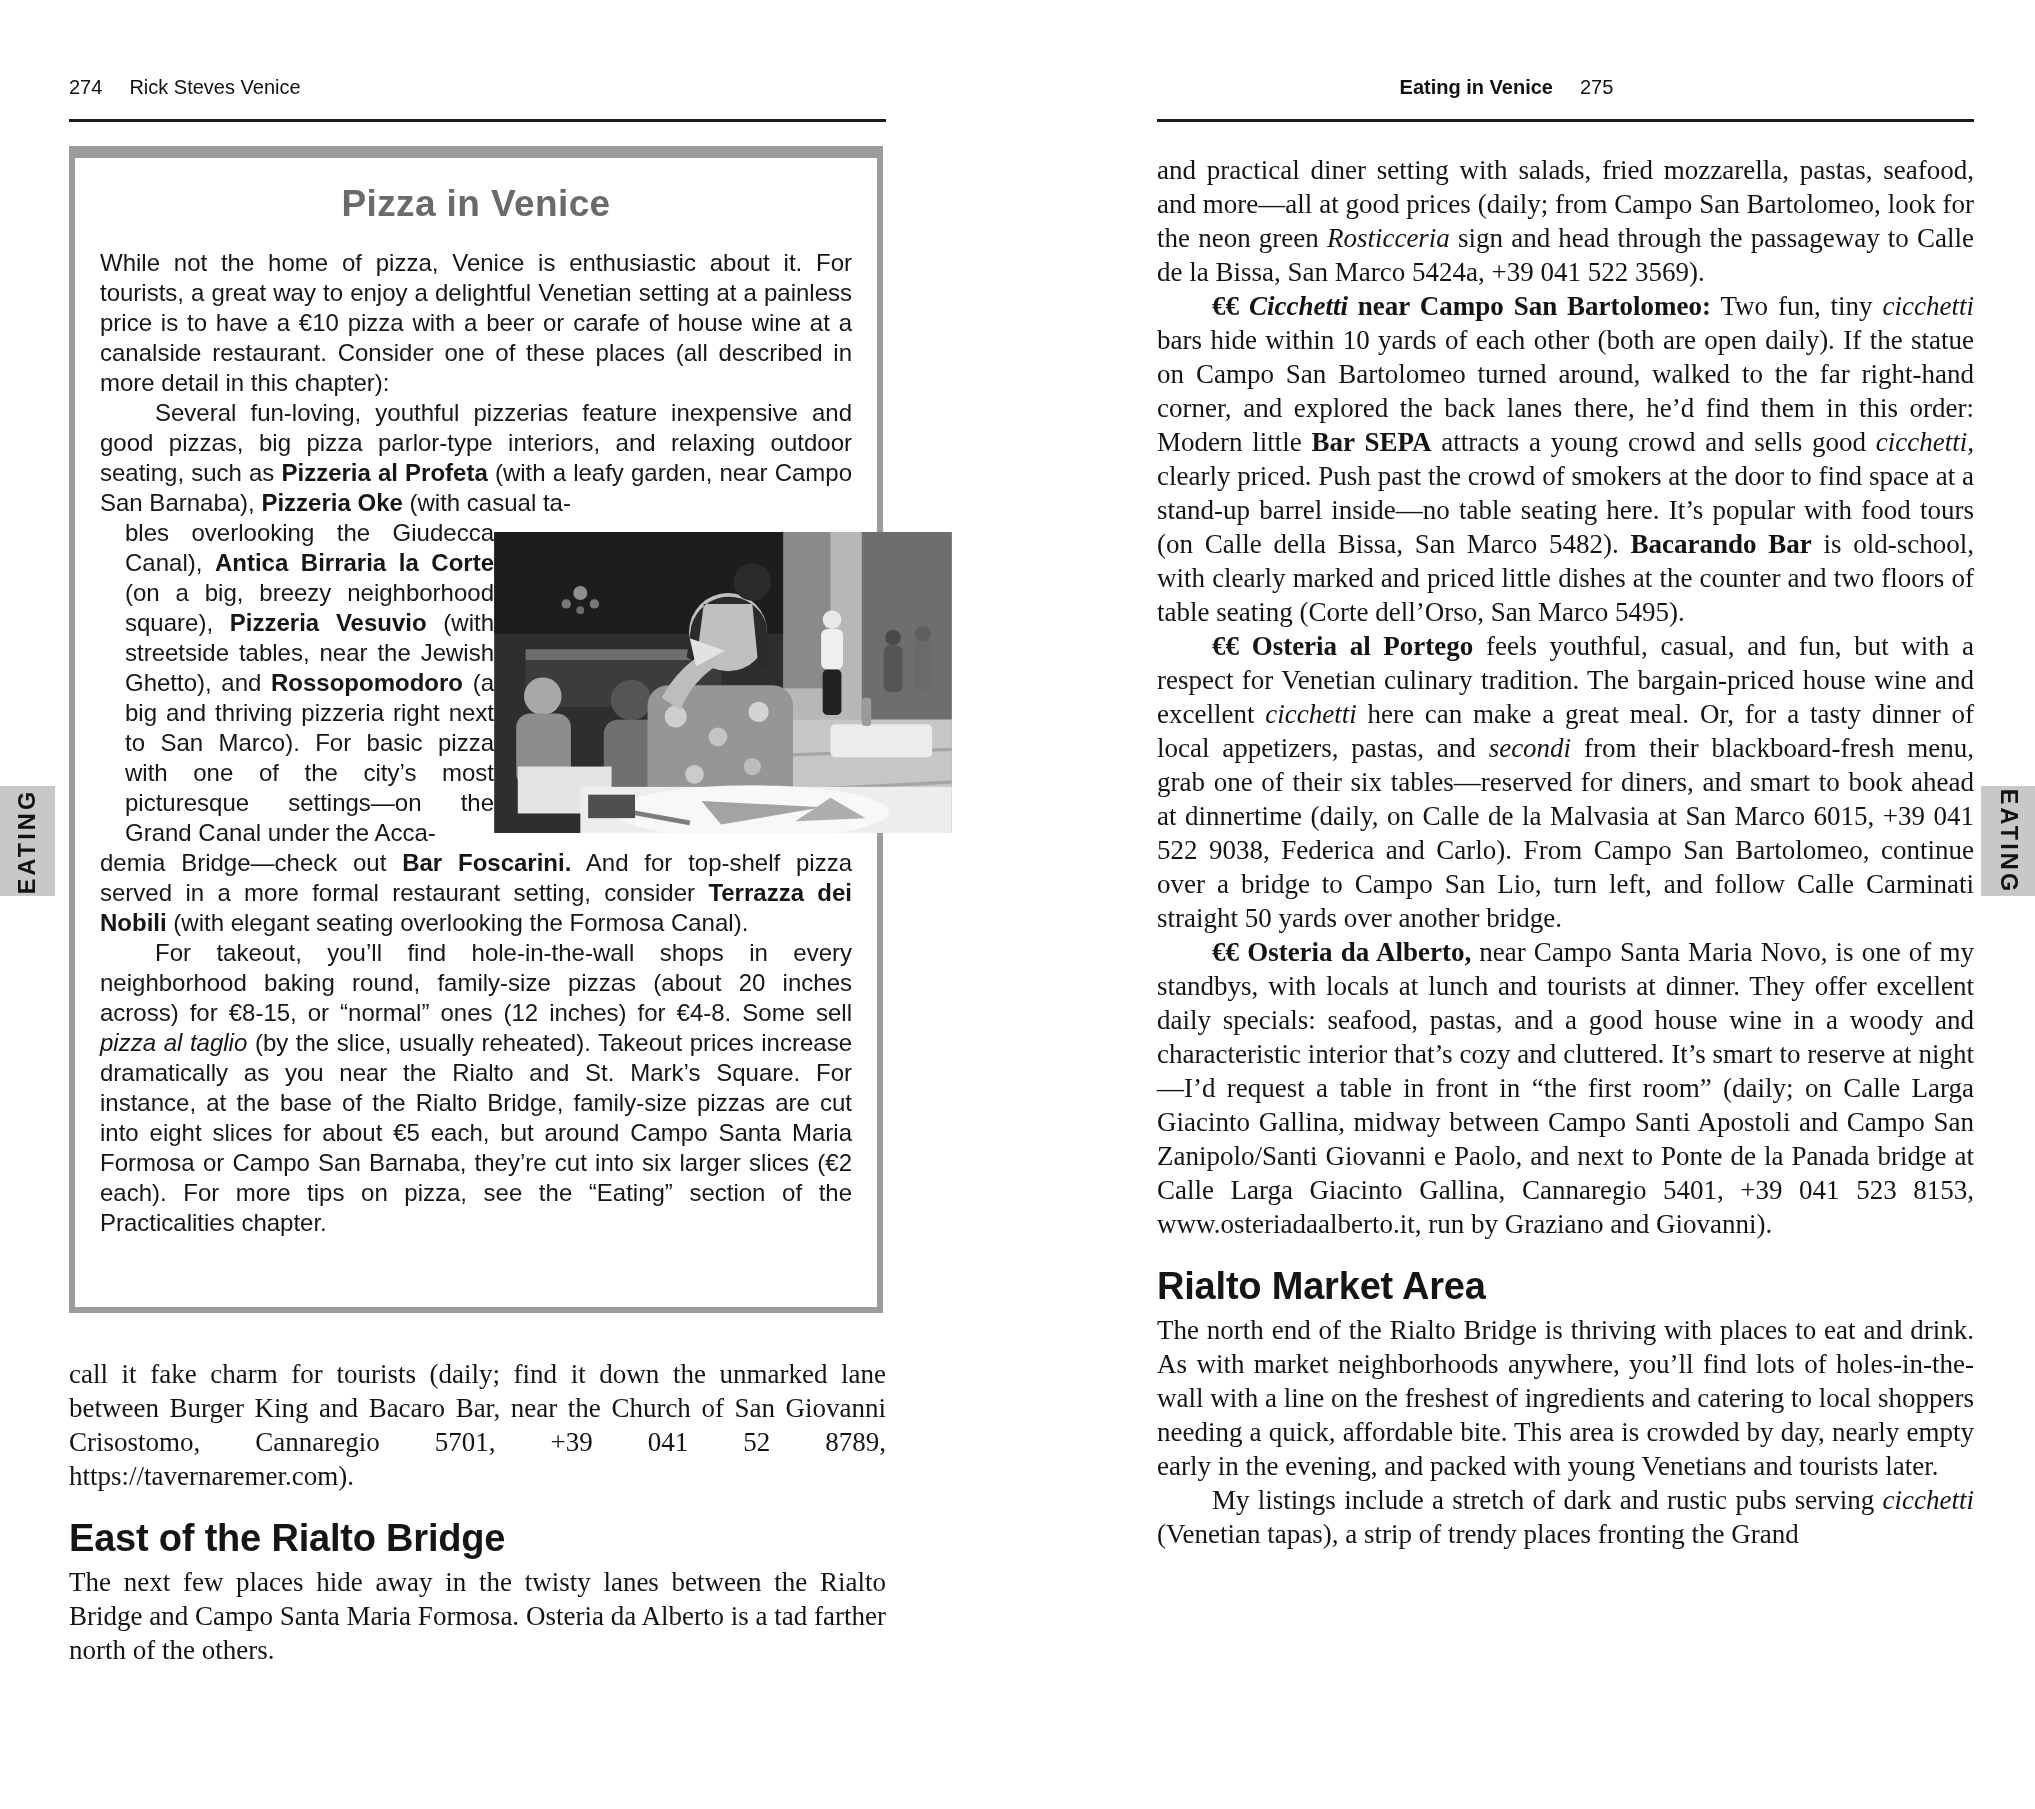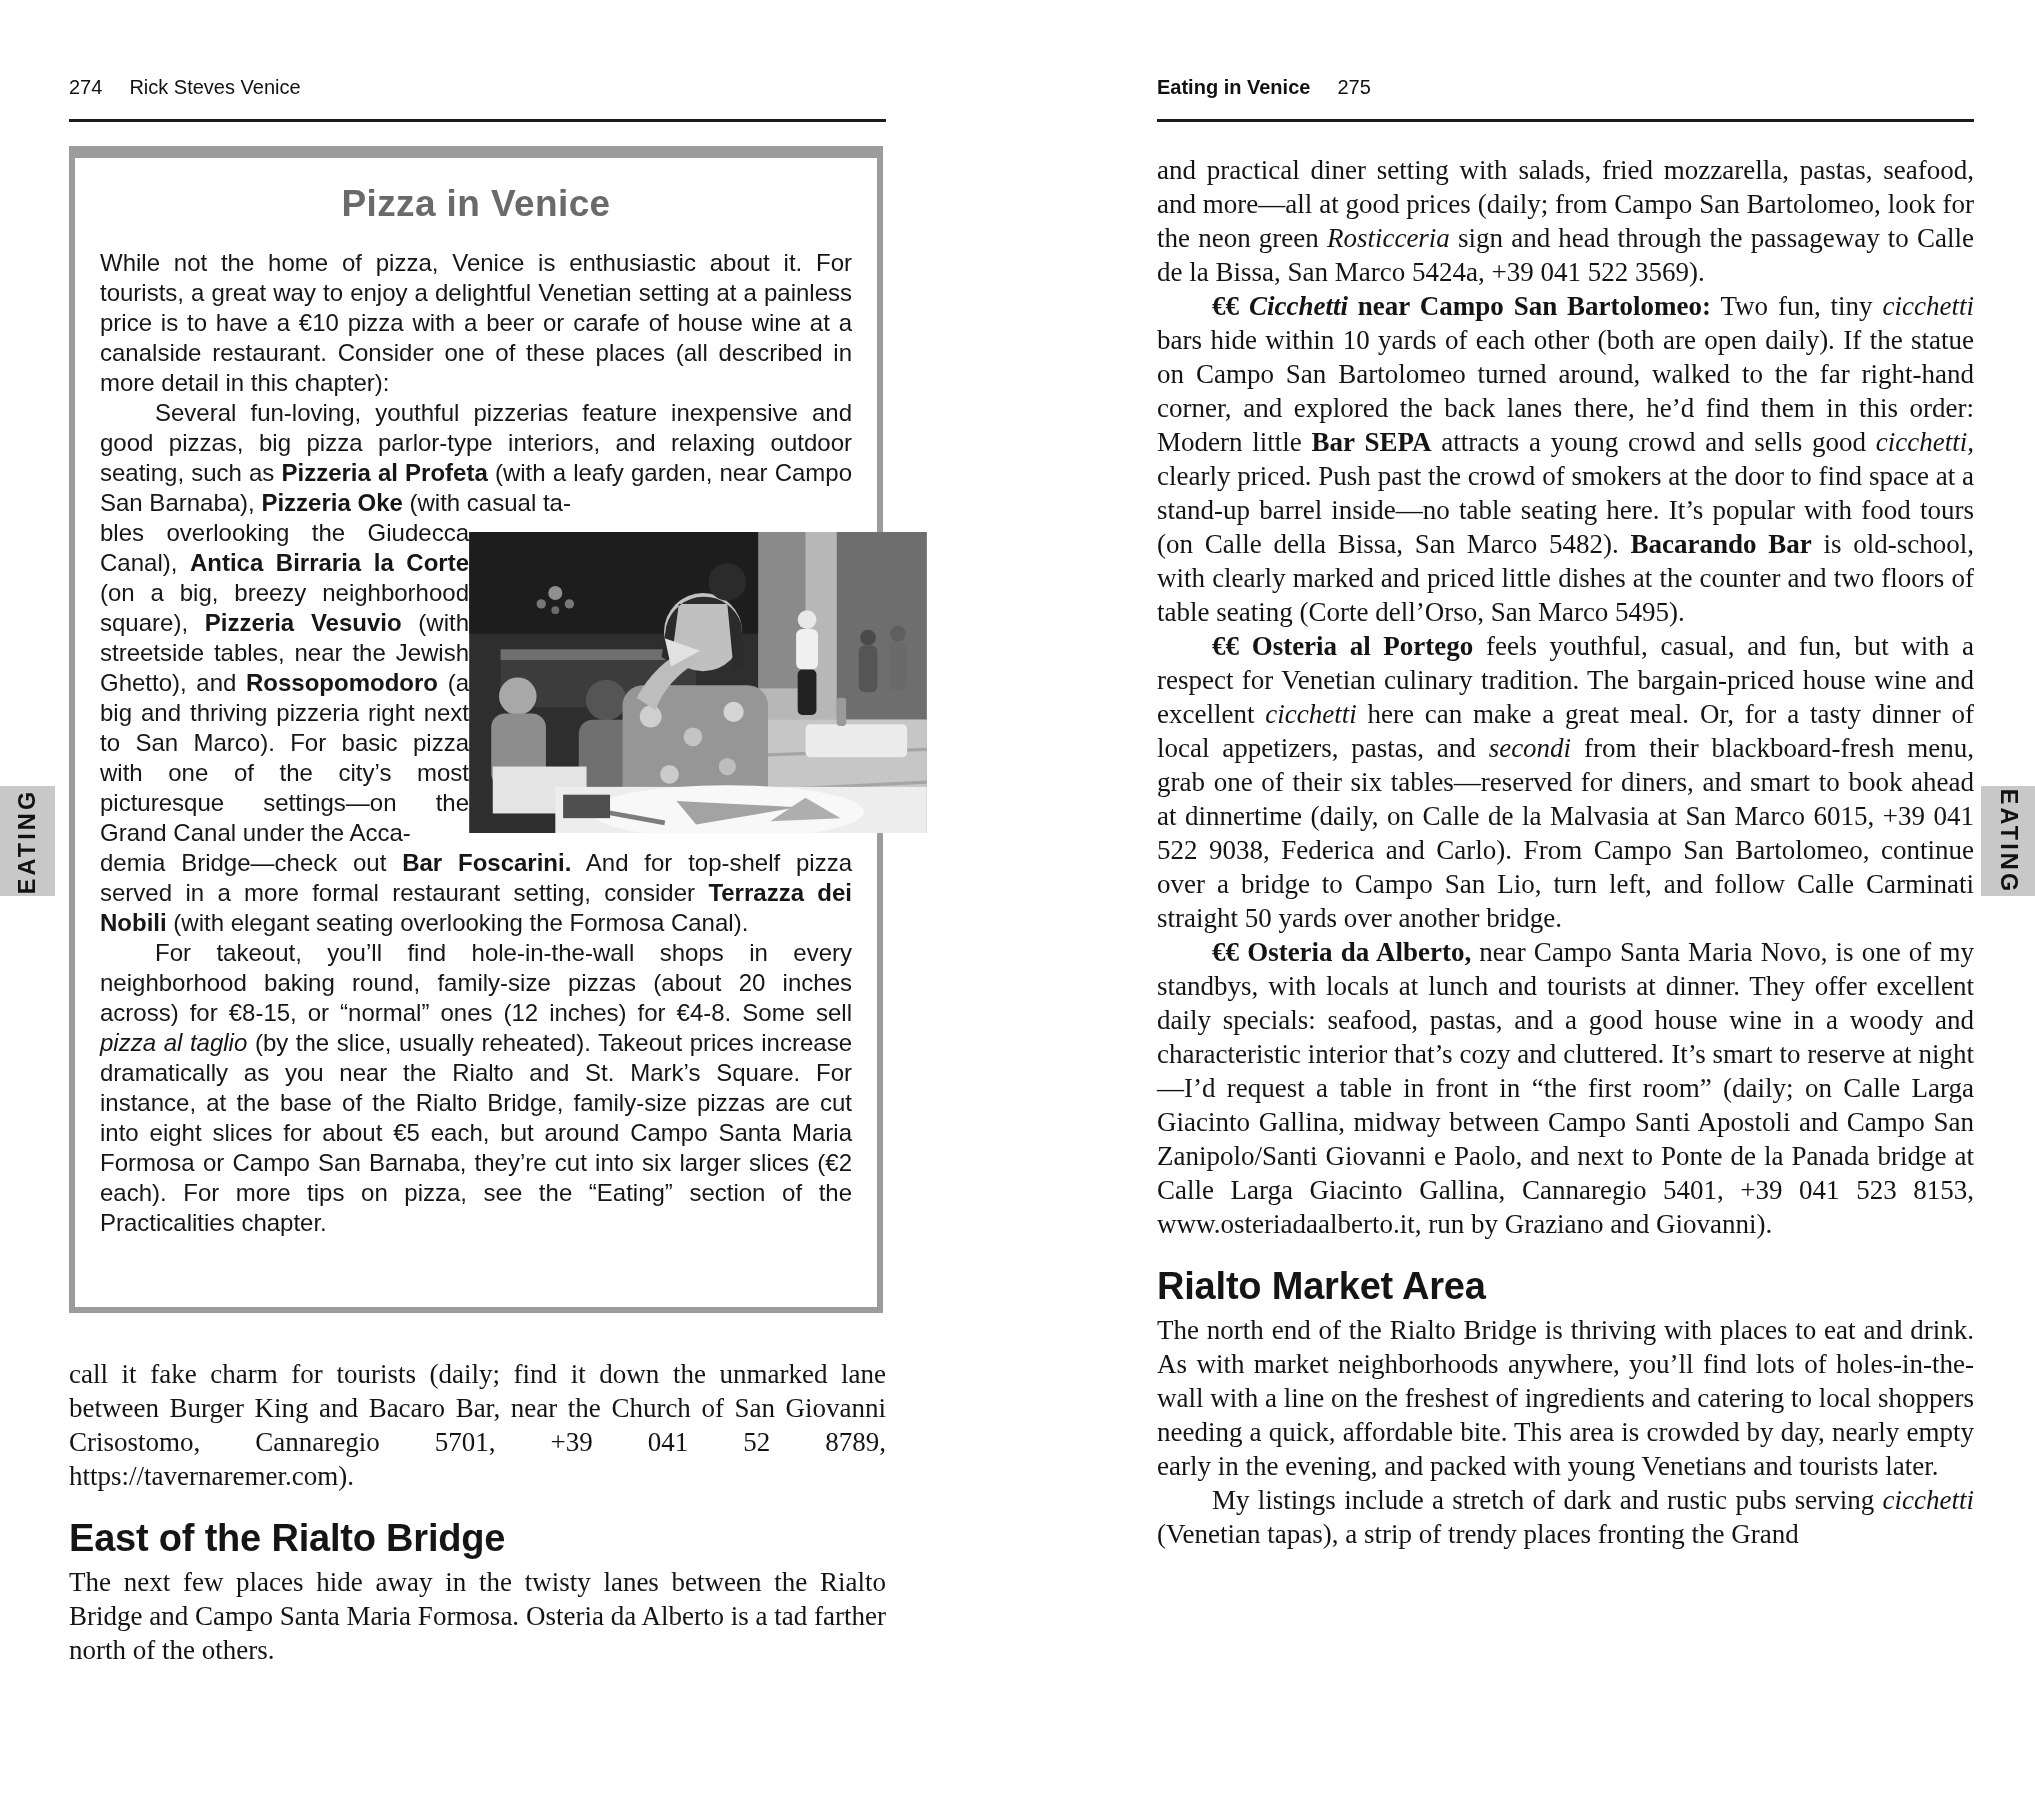--- a/index.html
+++ b/index.html
@@ -10,21 +10,21 @@
     color:#141414;
   }
 
   
   .hdr {
     position:absolute; top:72px; white-space:nowrap;
     font-family:"Liberation Sans", sans-serif;
     font-size:20px; line-height:31px; color:#111;
   }
   .hdr-left { left:69px; }
-  .hdr-right { left:1157px; width:817px; text-align:left; }
+  .hdr-right { left:1098px; width:817px; text-align:center; }
   .hdr .gap { display:inline-block; width:27px; }
   .hdr .bold { font-weight:bold; }
   .rule {
     position:absolute; top:119px; height:3.1px; background:#1c1c1c;
   }
   .rule-left { left:69px; width:817px; }
   .rule-right { left:1157px; width:817px; }
 
   
   .sidebox {
@@ -34,21 +34,21 @@
     font-family:"Liberation Sans", sans-serif;
     font-size:24px; line-height:30px; text-align:justify; color:#161616;
     background:#fff;
   }
   .bx-title {
     text-align:center; font-weight:bold; font-size:37px; line-height:41px;
     color:#6a6a6a; letter-spacing:0.4px; margin:6.3px 0 23.5px 0;
   }
   .sidebox p { margin:0; }
   .ind { text-indent:55px; }
-  .wrap-row { display:flex; justify-content:flex-start; align-items:flex-start; }
+  .wrap-row { display:flex; justify-content:flex-end; align-items:flex-start; }
   .wrap-col { width:369px; }
   .photo {
     flex:0 0 458px; width:458px; height:301px;
     margin-right:-100px; margin-top:14px;
     position:relative; z-index:2; background:#9e9e9e;
   }
   .photo svg { display:block; width:100%; height:100%; }
 
   
   .tab {

